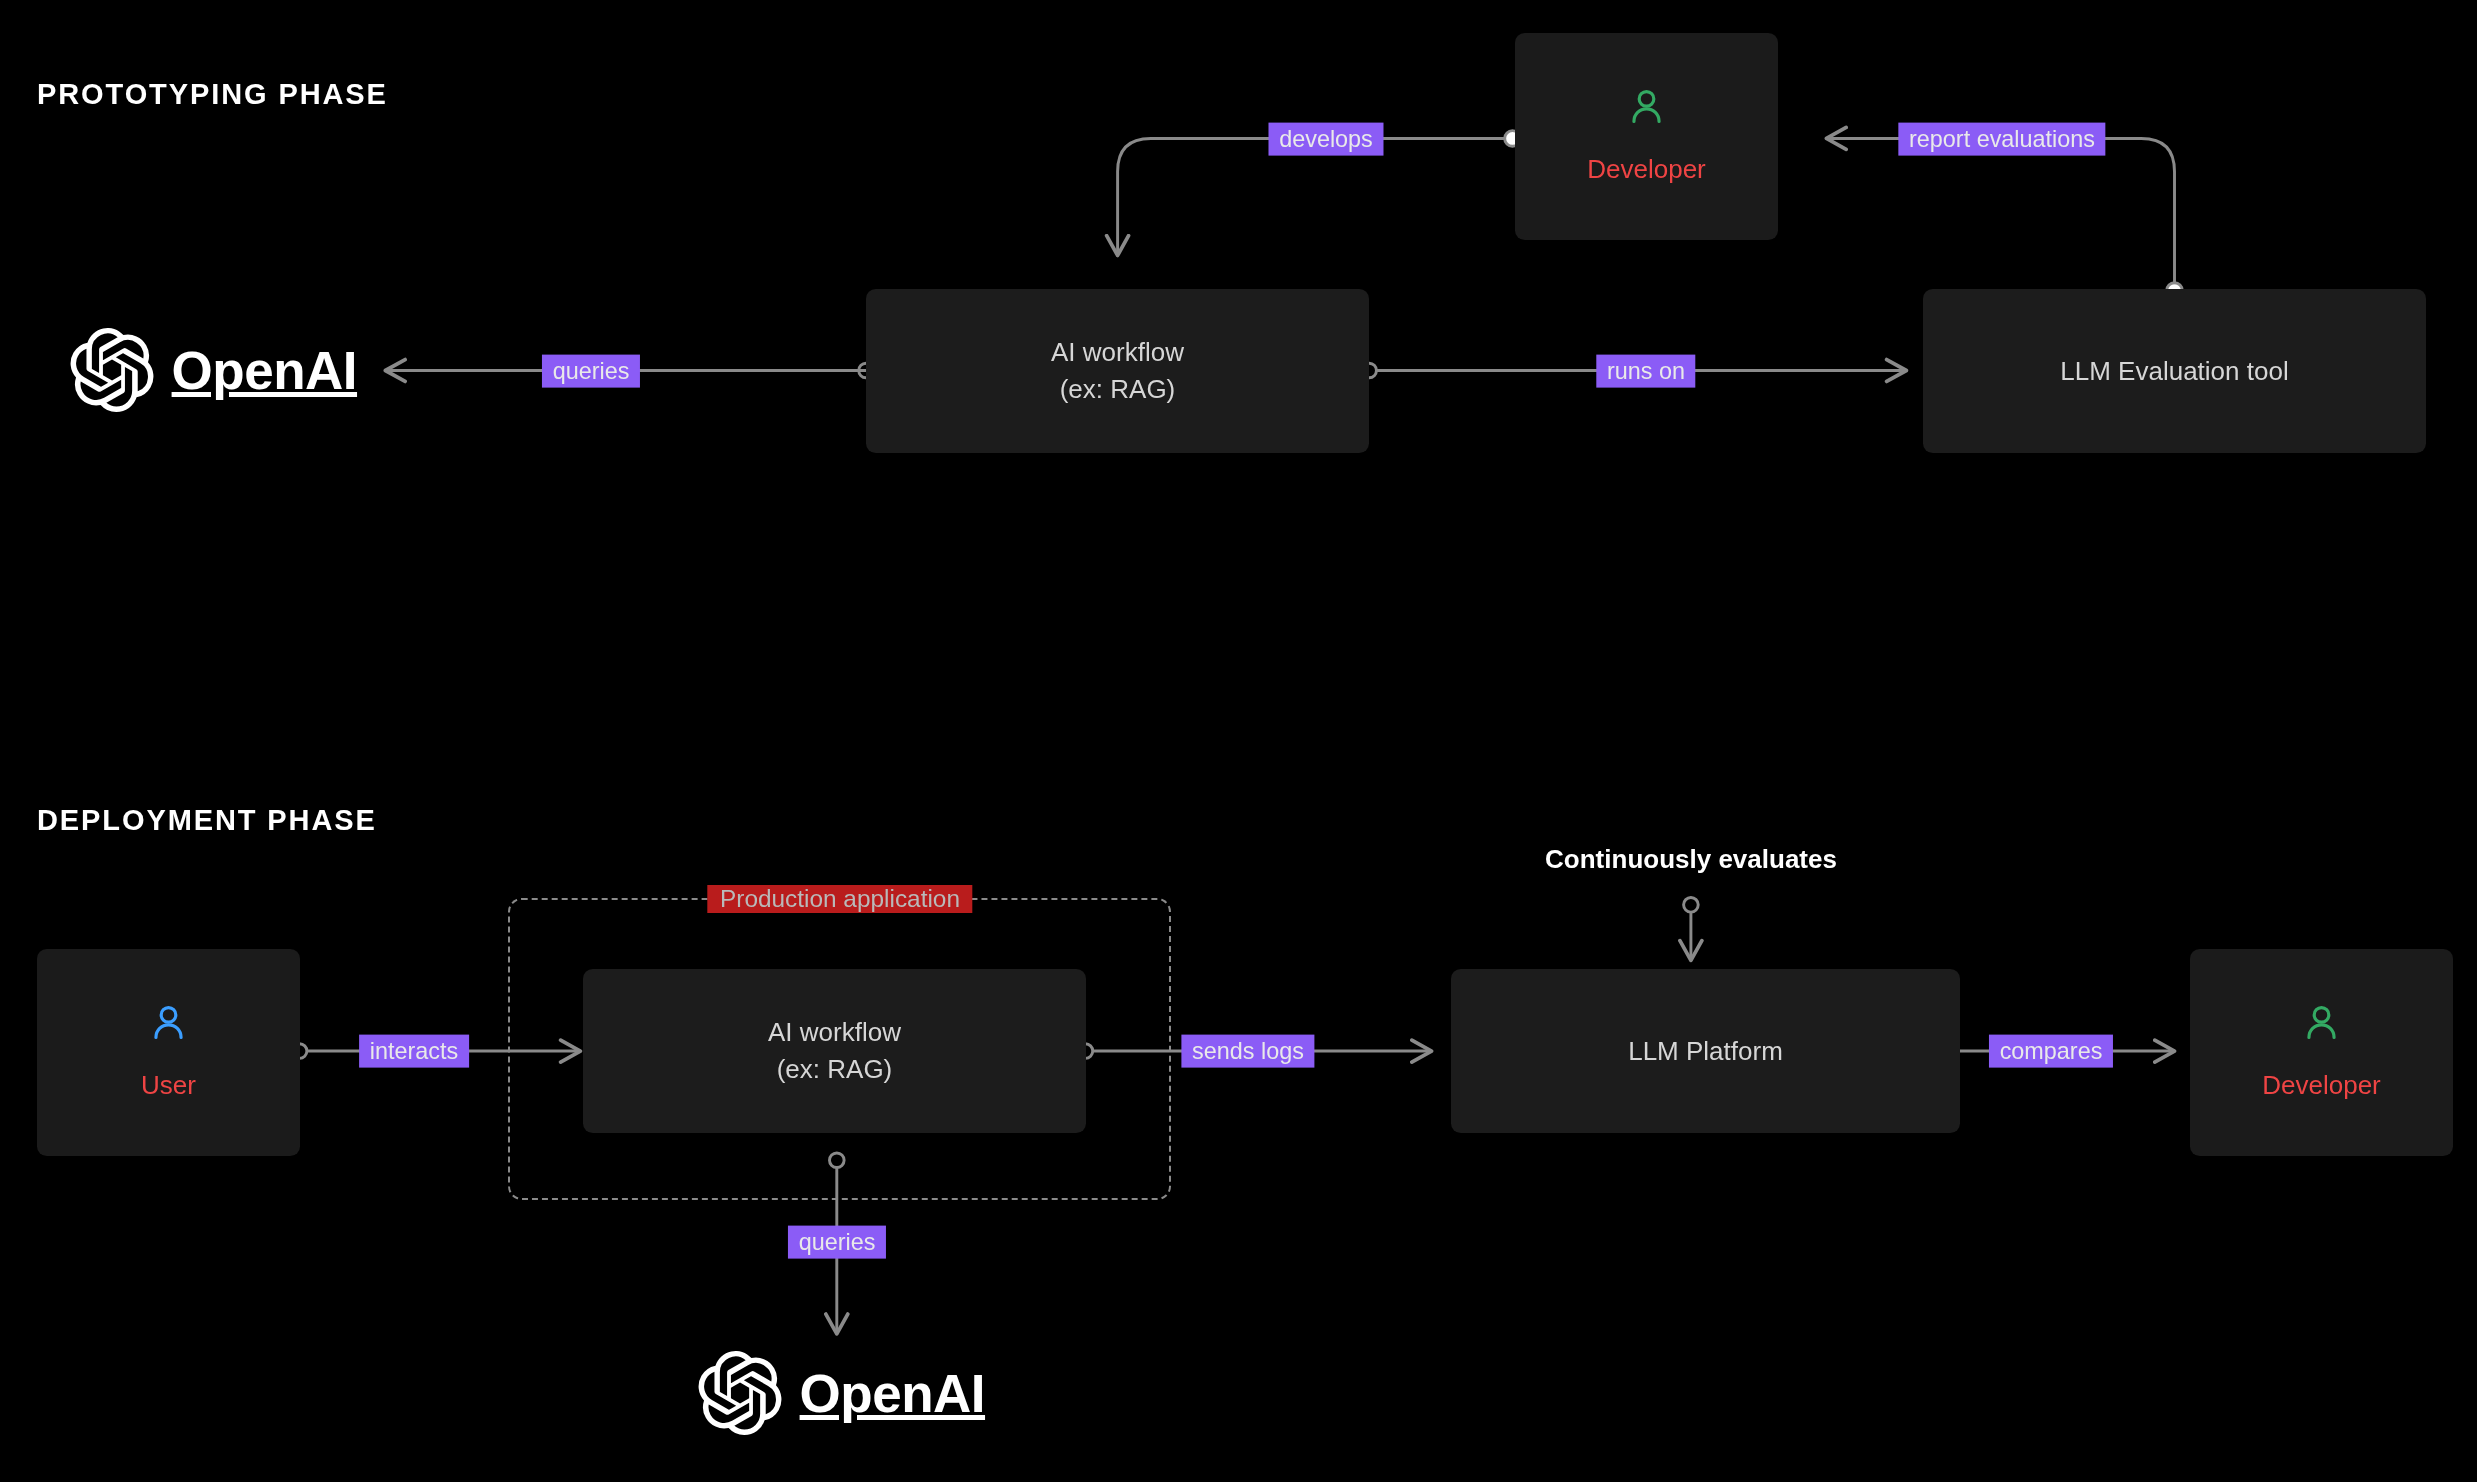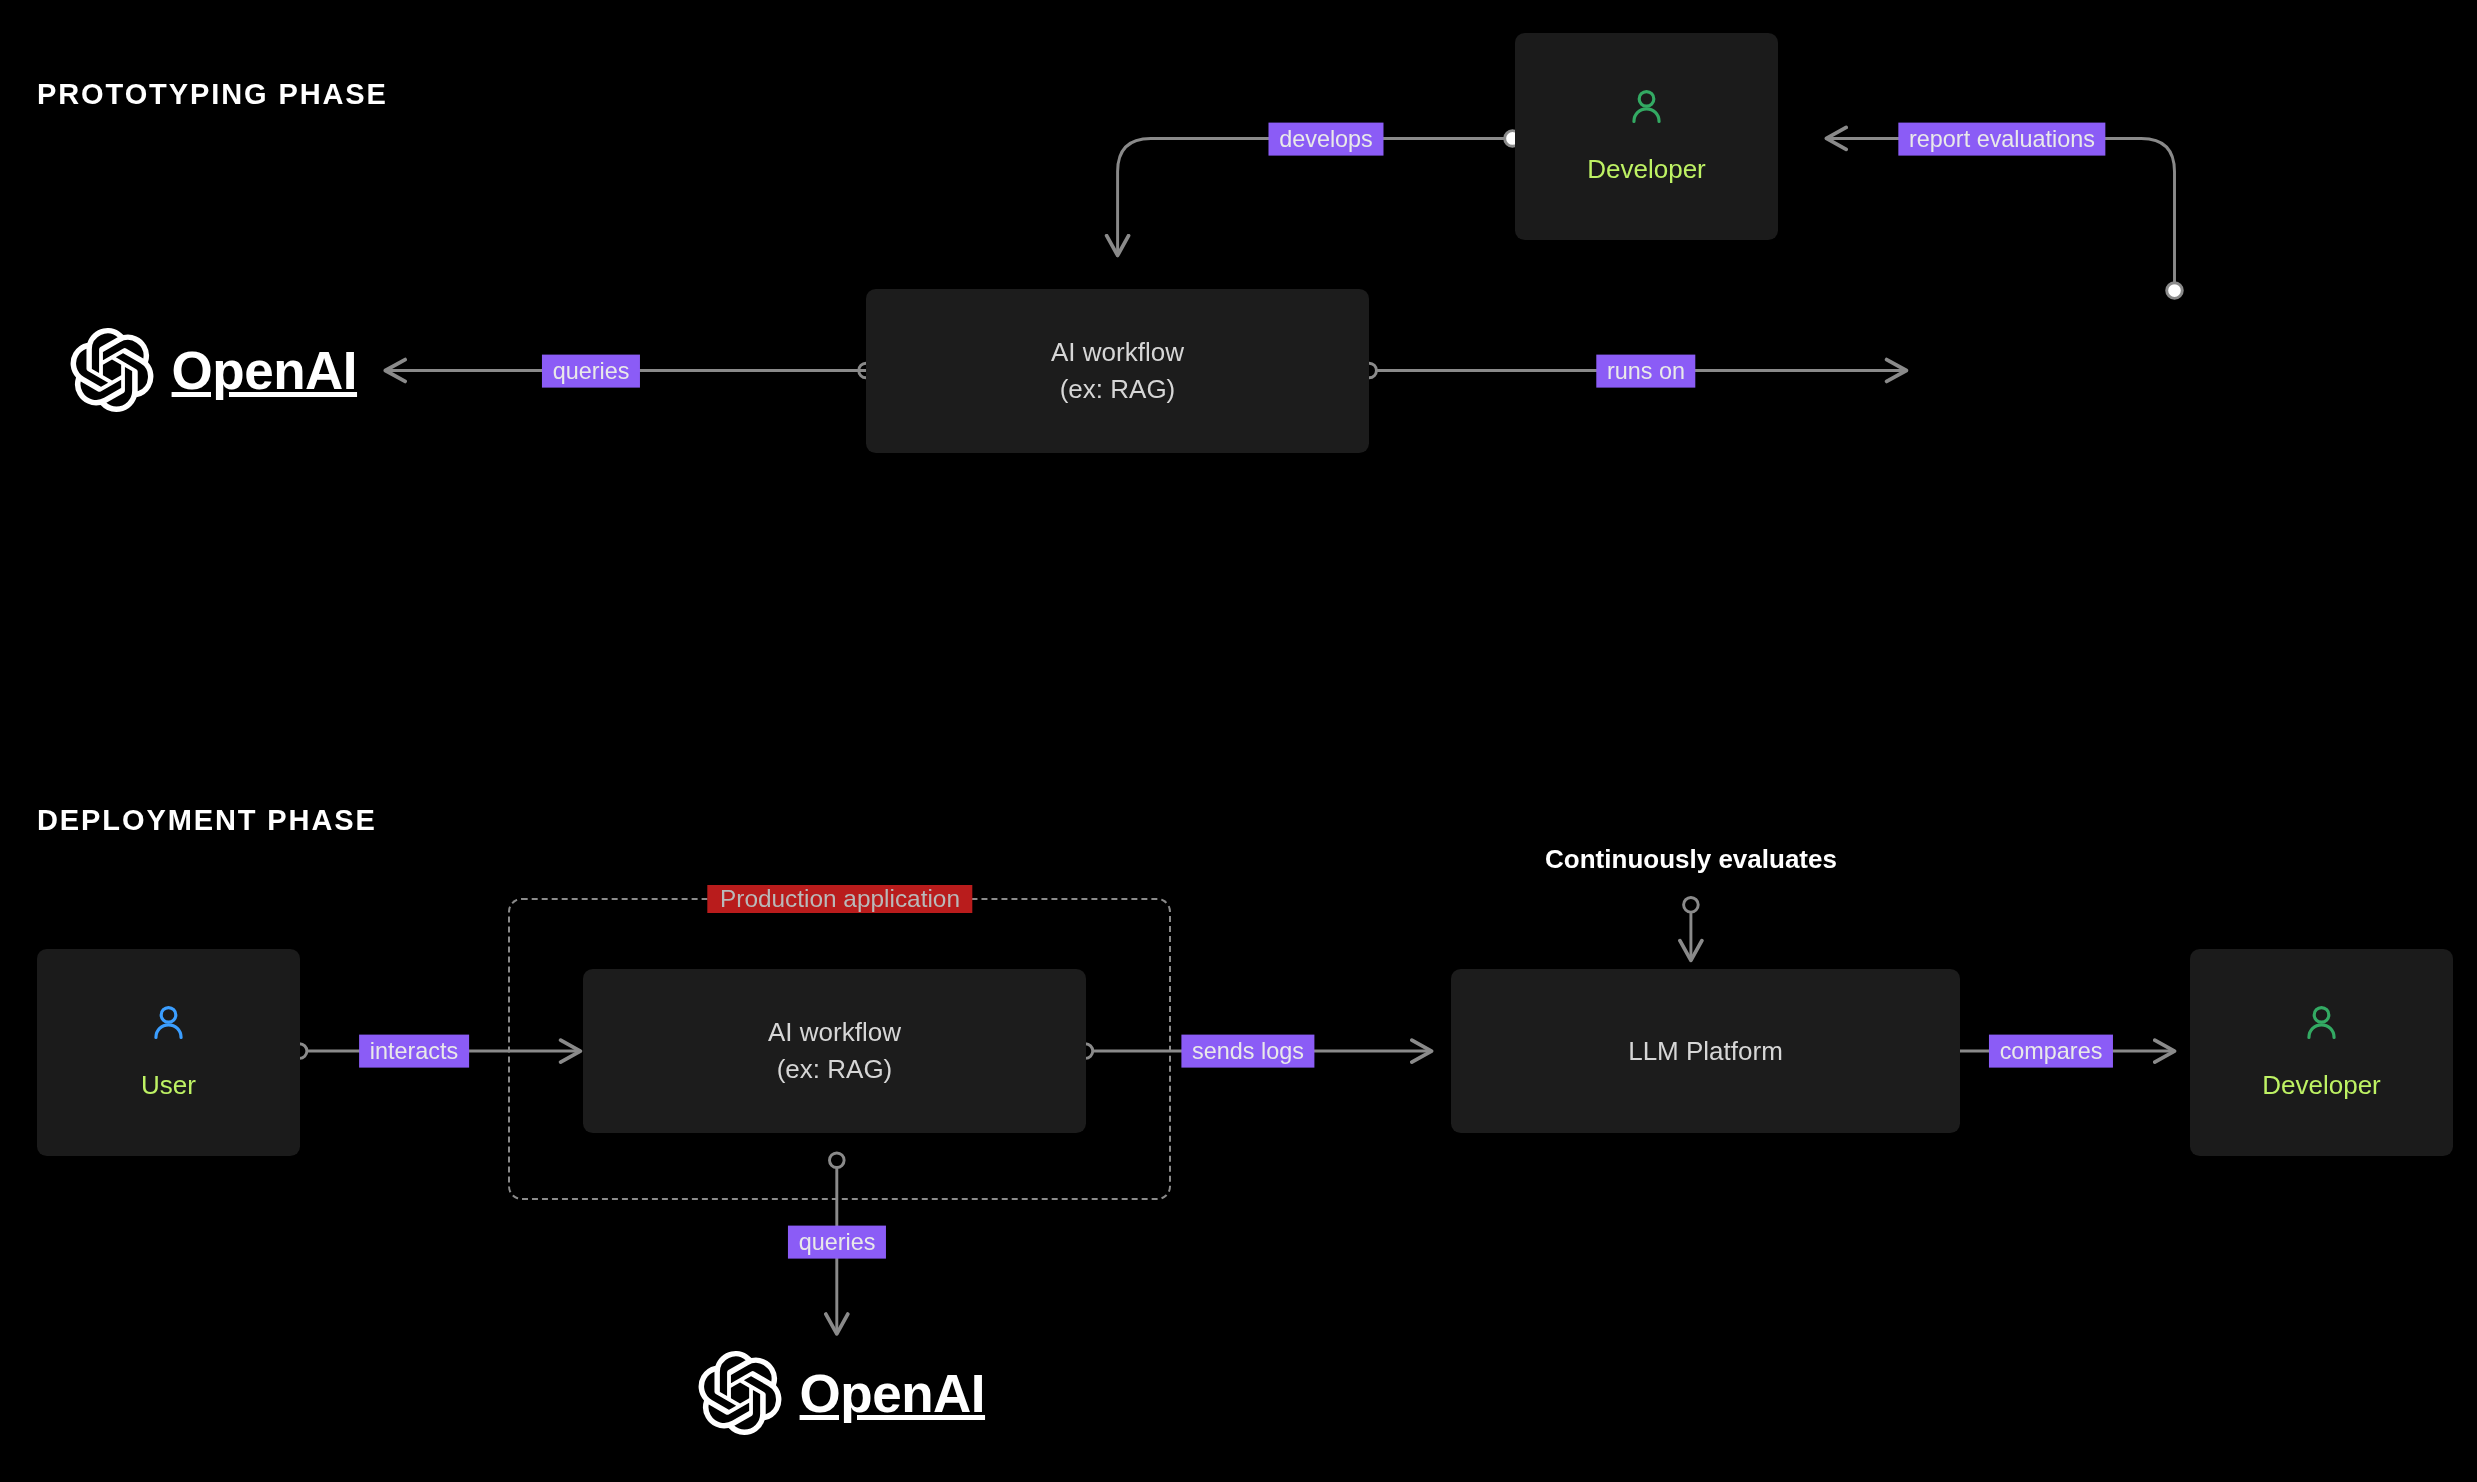--- a/index.html
+++ b/index.html
@@ -38,21 +38,21 @@
     flex-direction: column;
     align-items: center;
     justify-content: center;
     text-align: center;
     color: #d6d6d6;
     font-size: 26px;
     line-height: 1.42;
     z-index: 3;
   }
   .node .label { white-space: pre-line; }
-  .node.actor { background: #1b1b1b; color: #bef264; }
+  .node.actor { background: #1b1b1b; color: #ef4444; }
   .node.actor .label { margin-top: 21.5px; font-size: 26px; }
   .person-icon { display: block; }
 
   
   .group-box {
     position: absolute;
     border: 2px dashed #8a8a8a;
     border-radius: 13.7px;
     z-index: 1;
   }
@@ -177,20 +177,23 @@
   </div>
 
   <div class="node actor" style="left:1515px; top:33px; width:263px; height:207px;">
     <svg class="person-icon" width="45" height="45" viewBox="0 0 24 24">
       <circle cx="12" cy="7.4" r="3.9" fill="none" stroke="#33aa63" stroke-width="1.7"></circle>
       <path d="M5.3 19.4a6.7 6.7 0 0 1 13.4 0" fill="none" stroke="#33aa63" stroke-width="1.7" stroke-linecap="round"></path>
     </svg>
     <span class="label">Developer</span>
   </div>
 
+  <div class="node" style="left:1923px; top:289px; width:503px; height:164px;">
+    <span class="label">LLM Evaluation tool</span>
+  </div>
 
   <div class="edge-label" style="left:591px; top:371px;">queries</div>
   <div class="edge-label" style="left:1646px; top:371px;">runs on</div>
   <div class="edge-label" style="left:1326px; top:139px;">develops</div>
   <div class="edge-label" style="left:2002px; top:139px;">report evaluations</div>
 
   <div class="phase-title" id="title-deployment">DEPLOYMENT PHASE</div>
 
   <div class="group-box" style="left:508px; top:898px; width:663px; height:302px;"></div>
   <div class="group-title" style="left:840px; top:885px; transform:translate(-50%,0);">Production application</div>

